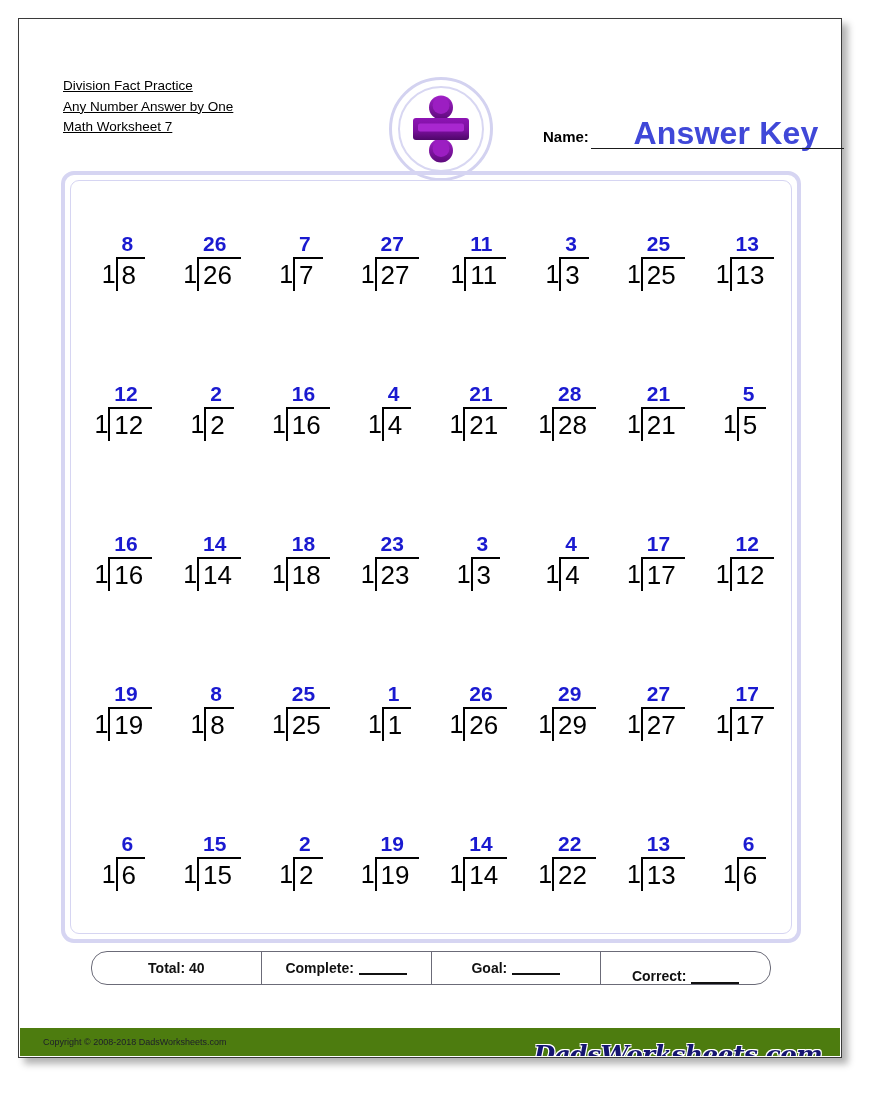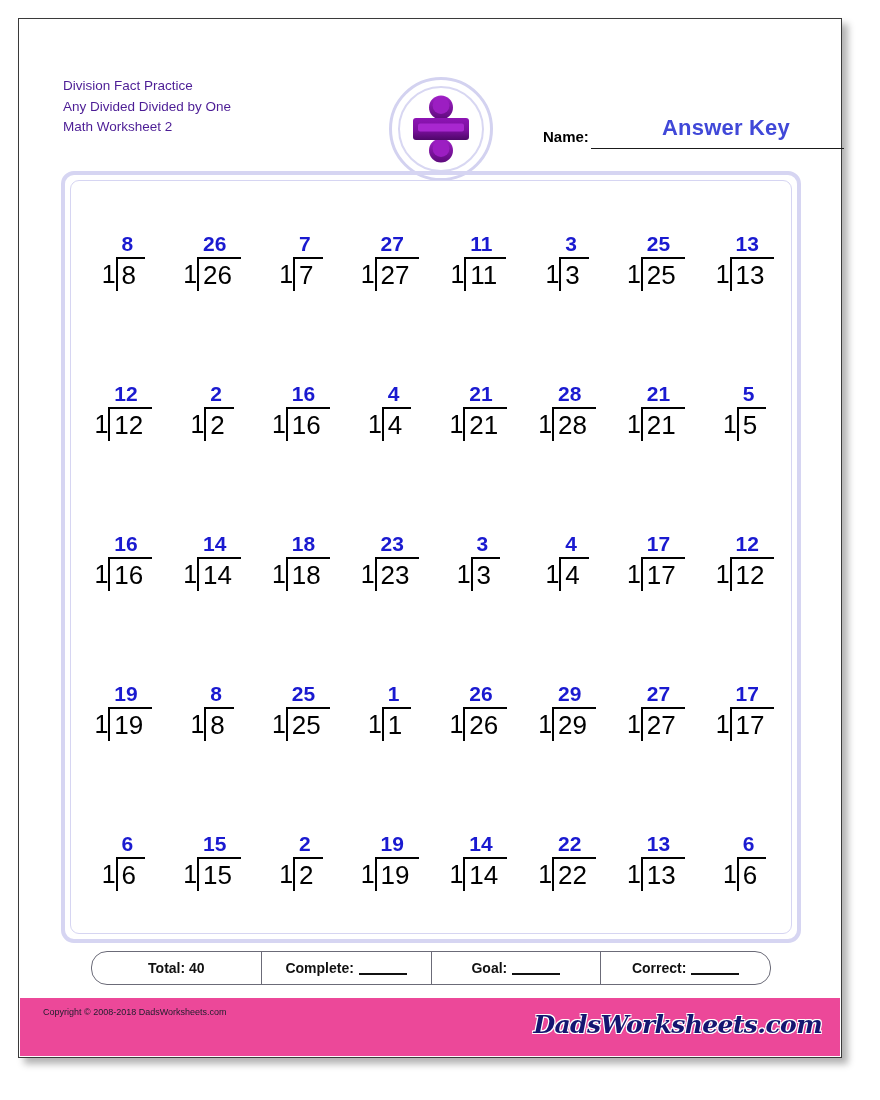--- a/index.html
+++ b/index.html
@@ -34,22 +34,23 @@
     left: 0; top: 0;
     width: 100%;
     height: 150px;
   }
   #title-block {
     position: absolute;
     left: 44px;
     top: 57px;
     font-size: 13.5px;
     line-height: 20.5px;
-    color: #4c1d95;
+    color: #000000;
     white-space: nowrap;
+    text-decoration: underline;
   }
 
   
   #logo {
     position: absolute;
     left: 370px;
     top: 58px;
     width: 104px;
     height: 104px;
   }
@@ -98,21 +99,21 @@
     top: 33px;
     width: 253px;
     border-bottom: 1.6px solid #1a1a1a;
   }
   #answer-key {
     position: absolute;
     left: 72px;
     top: 0px;
     width: 238px;
     text-align: center;
-    font-size: 22px;
+    font-size: 32px;
     font-weight: bold;
     color: #4048d8;
     letter-spacing: 0.2px;
   }
 
   
   #frame-outer {
     position: absolute;
     left: 42px;
     top: 152px;
@@ -209,37 +210,37 @@
     display: flex;
     align-items: center;
     justify-content: center;
     font-size: 14px;
     font-weight: bold;
     color: #111111;
     border-right: 1.4px solid #6b6b78;
     height: 100%;
     box-sizing: border-box;
   }
-  .score-cell:last-child { border-right: none; }
+  .score-cell:last-child { border-right: none; align-items: flex-end; }
   .blank-line {
     display: inline-block;
     width: 48px;
     border-bottom: 2px solid #111111;
     margin-left: 5px;
     height: 11px;
   }
 
   
   #footer {
     position: absolute;
     left: 1px;
     bottom: 1px;
     width: 820px;
-    height: 58px;
-    background: #ec4899;
+    height: 28px;
+    background: #4d7c0f;
     overflow: hidden;
   }
   #copyright {
     position: absolute;
     left: 23px;
     top: 7px;
     font-size: 9px;
     line-height: 14px;
     color: #1d1d2b;
   }
@@ -263,22 +264,22 @@
 </style>
 </head>
 <body>
 
 <div id="sheet">
 
   <div id="header">
 
     <div id="title-block">
       <div>Division Fact Practice</div>
-      <div>Any Divided Divided by One</div>
-      <div>Math Worksheet 2</div>
+      <div>Any Number Answer by One</div>
+      <div>Math Worksheet 7</div>
     </div>
 
     <div id="logo">
       <div class="logo-ring-outer"></div>
       <div class="logo-ring-inner"></div>
       <svg class="div-sym" viewBox="0 0 62 68">
         <defs>
           <linearGradient id="gtop" x1="0" y1="0" x2="0" y2="1">
             <stop offset="0%" stop-color="#a221c9"></stop>
             <stop offset="100%" stop-color="#5e0a7c"></stop>

